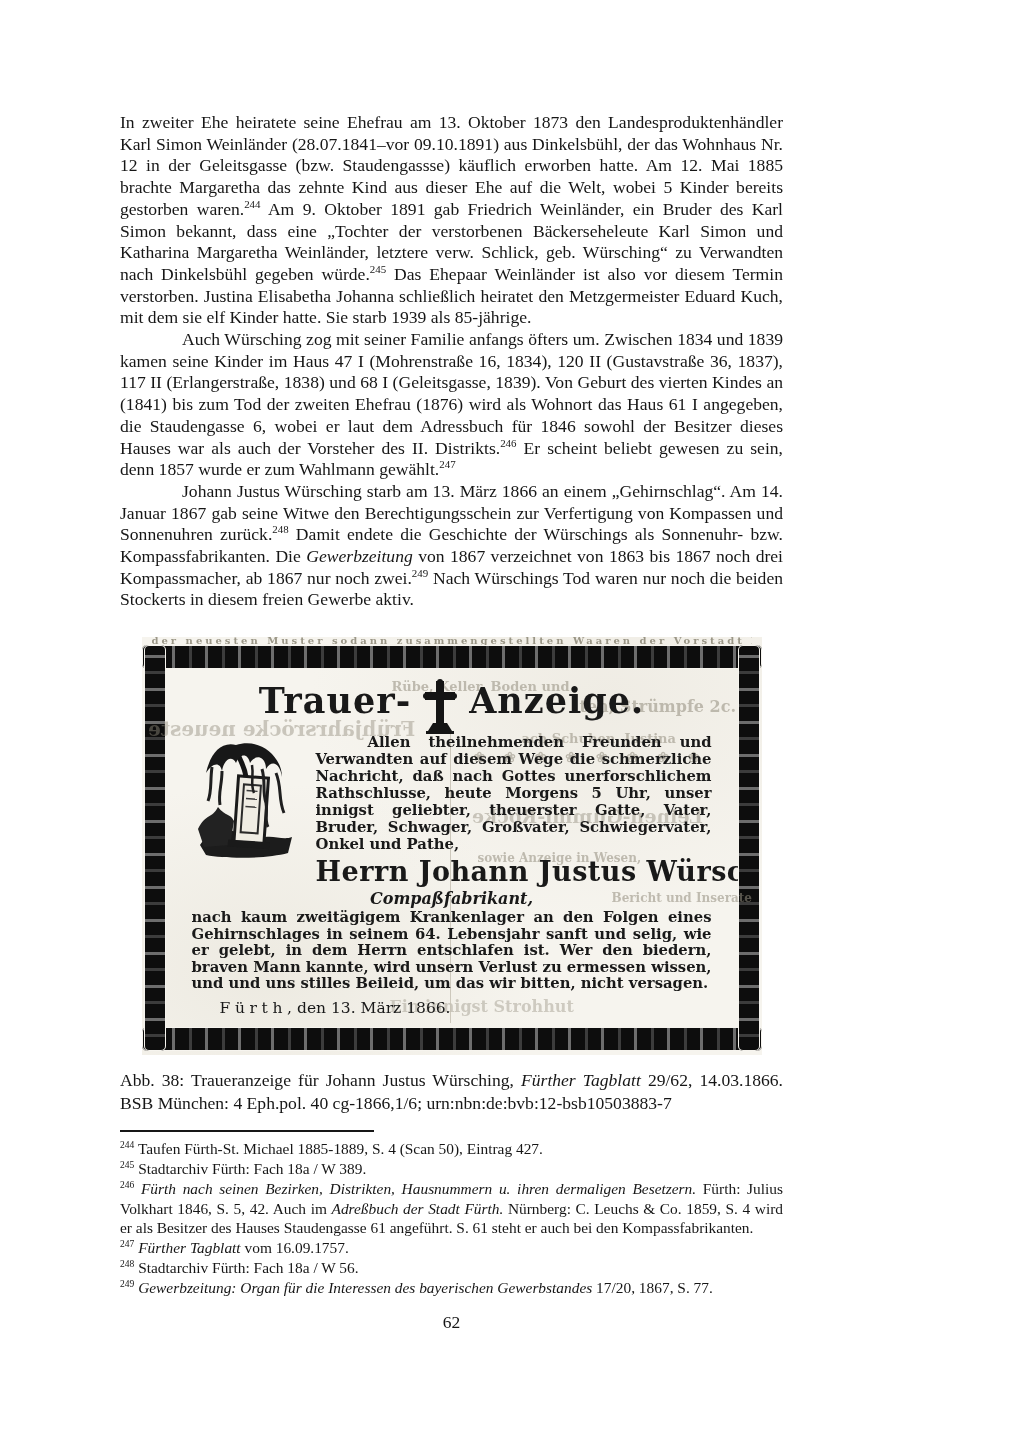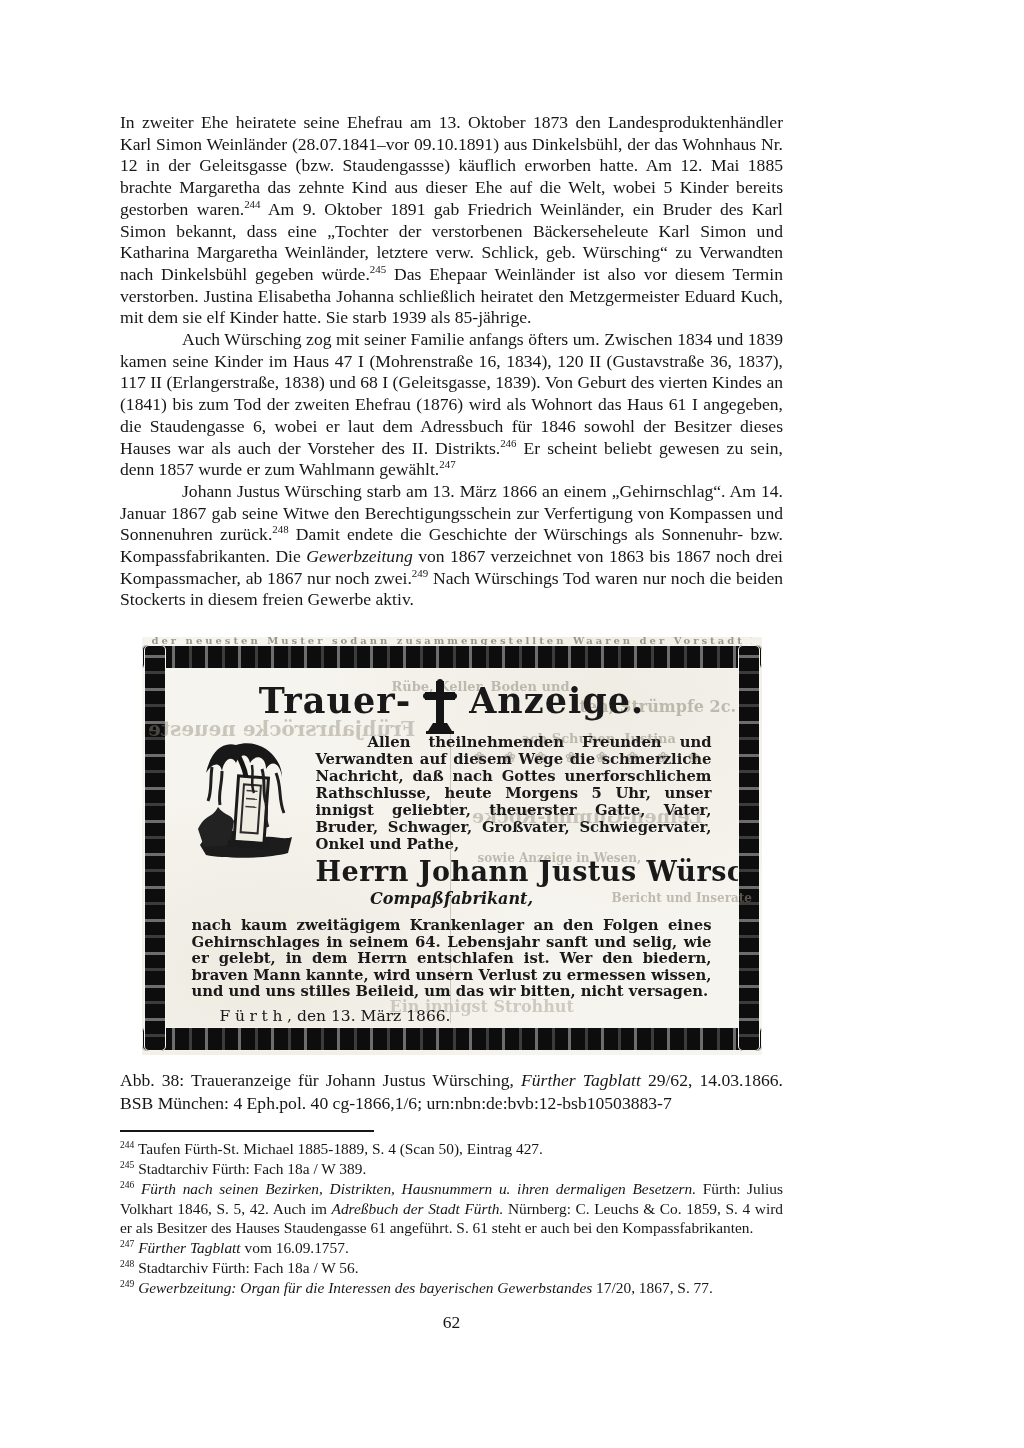--- a/index.html
+++ b/index.html
@@ -89,21 +89,21 @@
     font-weight:bold; font-size:27px; line-height:32px;
     text-align:center; white-space:nowrap; margin-top:4px; letter-spacing:.5px;
   }
   .clip-sub {
     position:relative;
     font-weight:bold; font-size:16px; line-height:21px; text-align:center;font-style:italic;
   }
   .clip-body {
     position:relative;
     font-weight:bold; font-size:14.8px; line-height:16.5px;
-    text-align:justify; margin-top:8px;
+    text-align:justify; 
   }
   .clip-date {
     position:relative;
     font-weight:normal; font-size:15.5px; line-height:20px; margin:6px 0 0 28px;
   }
   .sps { letter-spacing:.30em; }
 
   
   .caption {
     font-size:17.6px; line-height:22.5px; text-align:justify; margin-top:2px;

